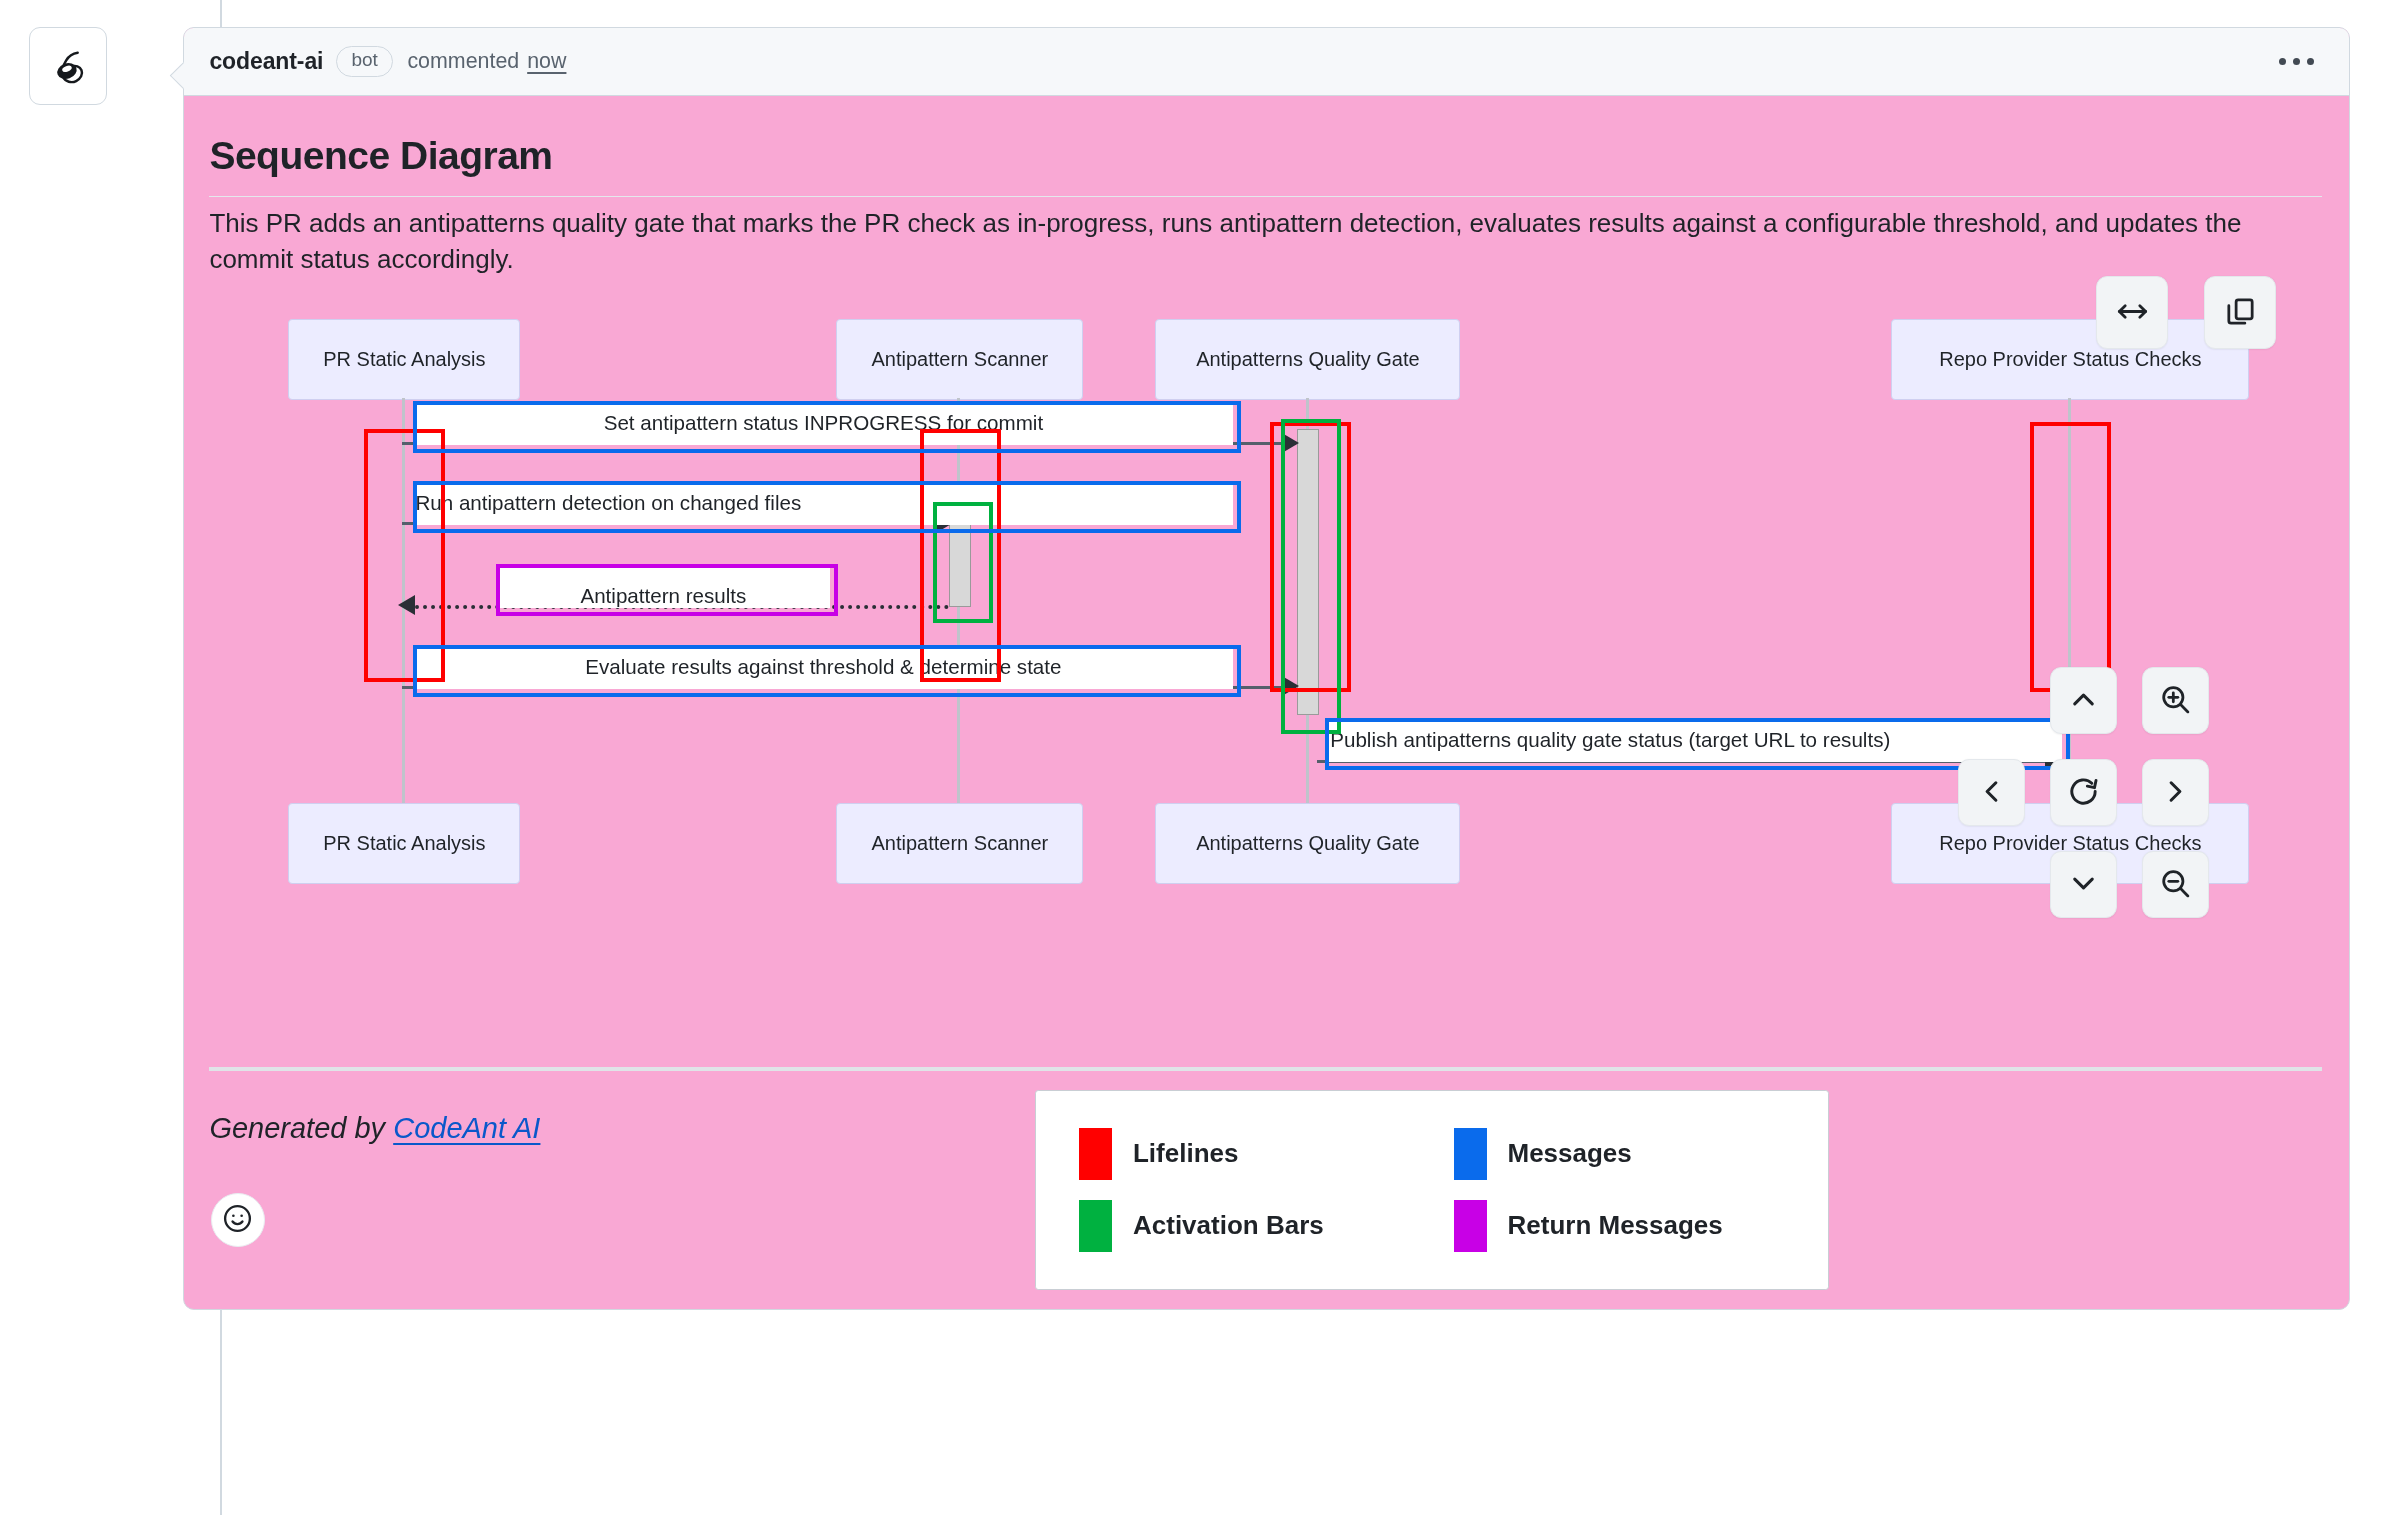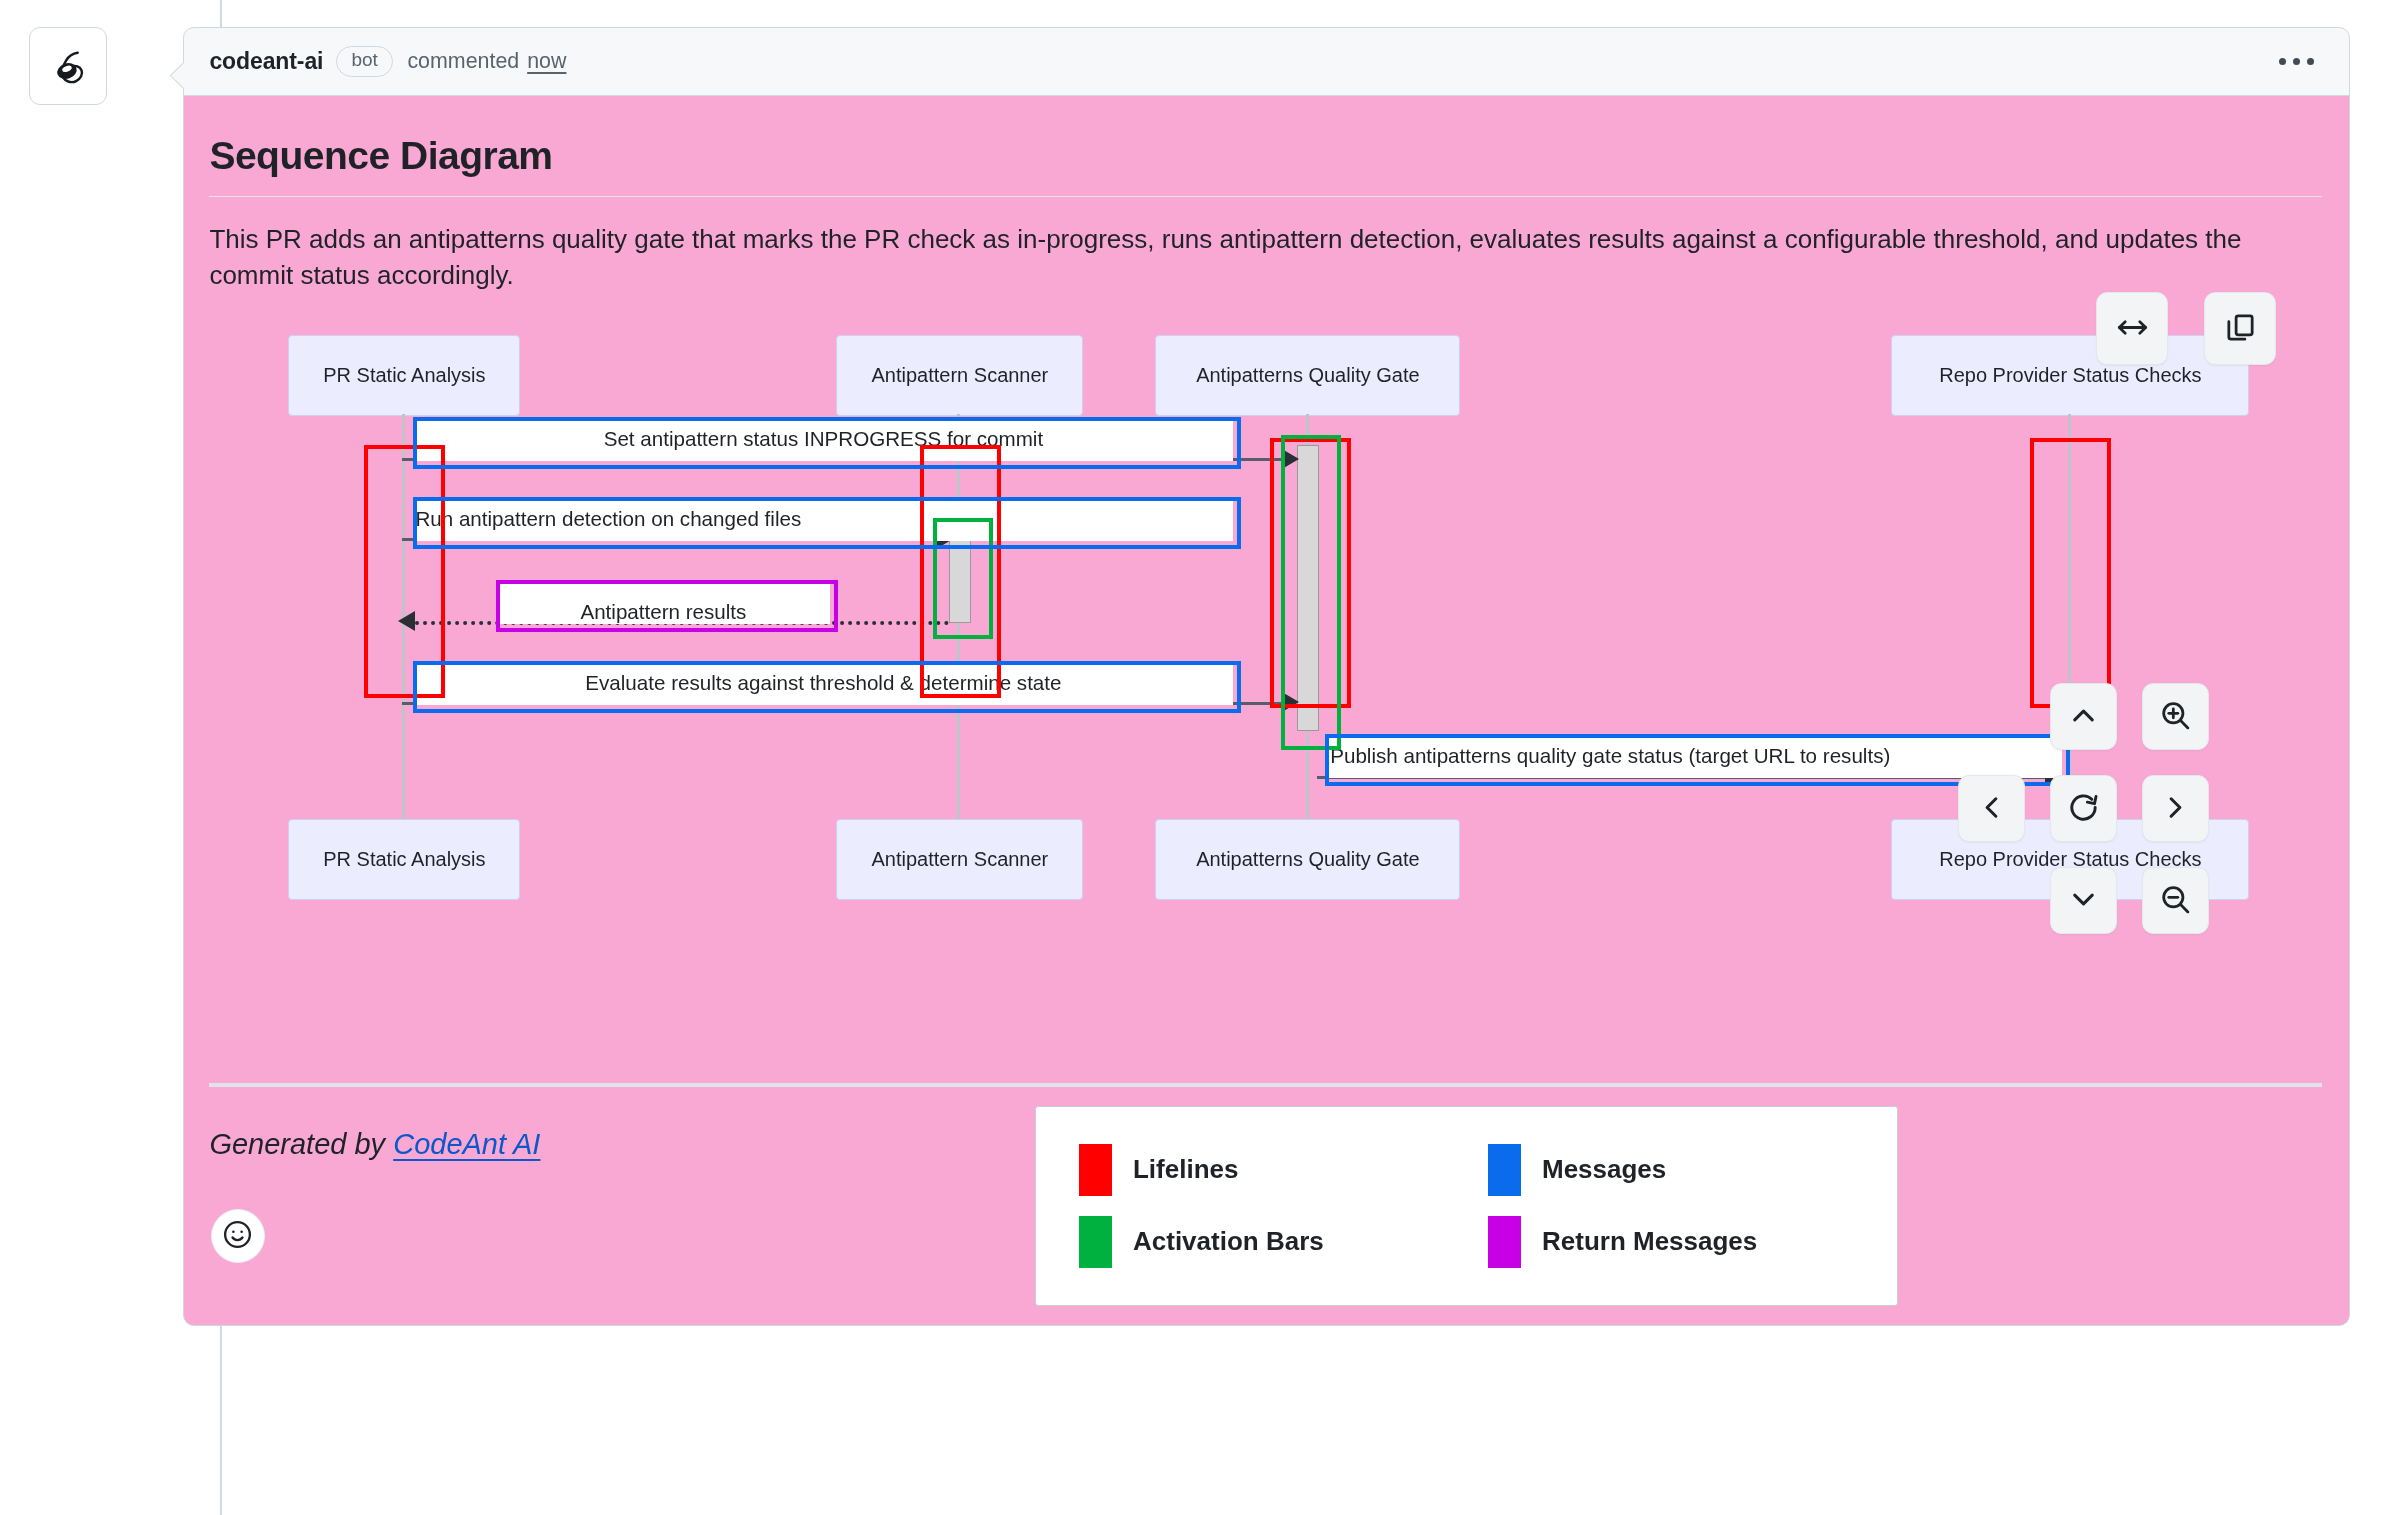--- a/index.html
+++ b/index.html
@@ -54,21 +54,21 @@
 
   .card-body{position:relative;padding:0 27px 0 25.4px;}
 
   
   .h1{
     font-size:39px;font-weight:bold;color:#1f2328;letter-spacing:-0.5px;
     padding-top:38px;padding-bottom:17.5px;border-bottom:1.6px solid #e4e8ec;
   }
   .para{
     font-size:26px;line-height:1.42;color:#1f2328;
-    padding-top:24px;max-width:2033px;
+    padding-top:8px;max-width:2033px;
   }
 
   
   .diagram{position:relative;height:746px;margin-top:33px;}
   .seqbox{position:absolute;left:79px;top:0;width:2033px;height:746px;}
 
   .node{
     position:absolute;background:#ececff;border:0.8px solid #cfcff0;border-radius:4px;
     display:flex;align-items:center;justify-content:center;
     font-size:20px;color:#1f2328;text-align:center;
@@ -117,21 +117,21 @@
   }
   .genby a{color:#0a58ca;text-decoration:underline;text-underline-offset:4.8px;font-style:italic;}
   .reaction{
     position:absolute;left:1.6px;top:122px;width:52px;height:52px;border-radius:50%;
     border:1.6px solid #e9edf1;background:#ffffff;display:flex;align-items:center;justify-content:center;
   }
   .reaction svg{width:33px;height:33px;}
 
   
   .legend{
-    position:absolute;left:826px;top:19px;width:863px;height:200px;
+    position:absolute;left:826px;top:19px;width:794px;height:200px;
     background:#ffffff;border:1.6px solid #c9ced4;border-radius:3.2px;
     display:grid;grid-template-columns:1fr 1fr;grid-template-rows:1fr 1fr;
     padding:27px 0 27px 43px;box-sizing:border-box;align-items:center;
   }
   .lg-item{display:flex;align-items:center;gap:20.6px;}
   .lg-sw{width:33px;height:52px;display:block;}
   .lg-tx{font-size:26px;font-weight:bold;color:#1f2328;}
 </style>
 </head>
 <body>

